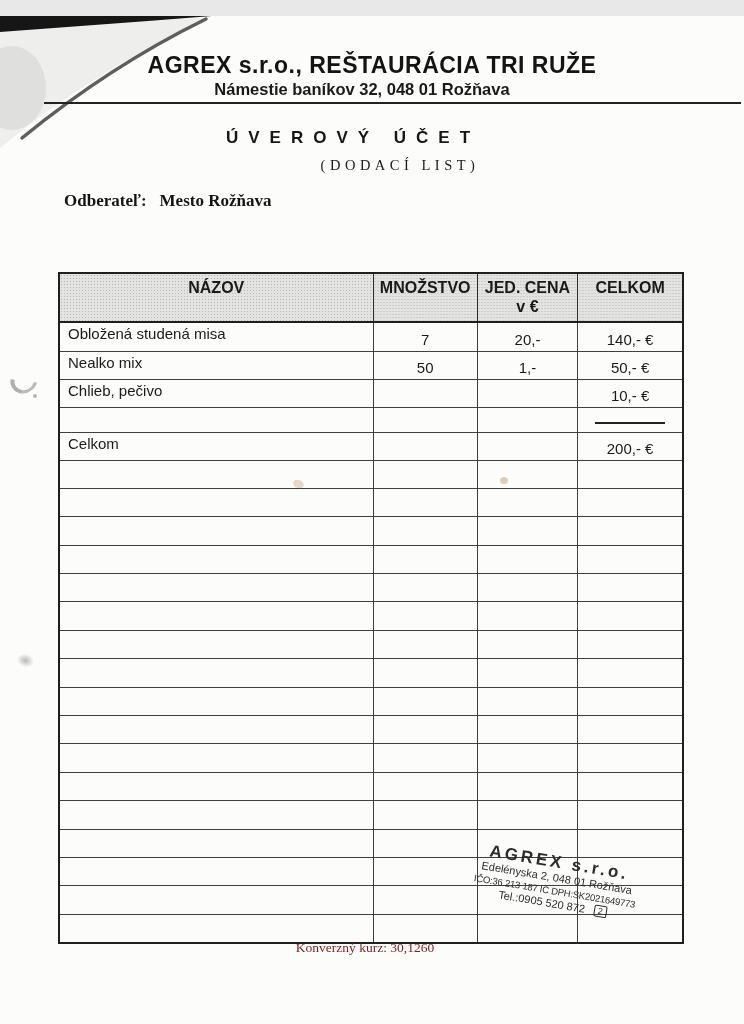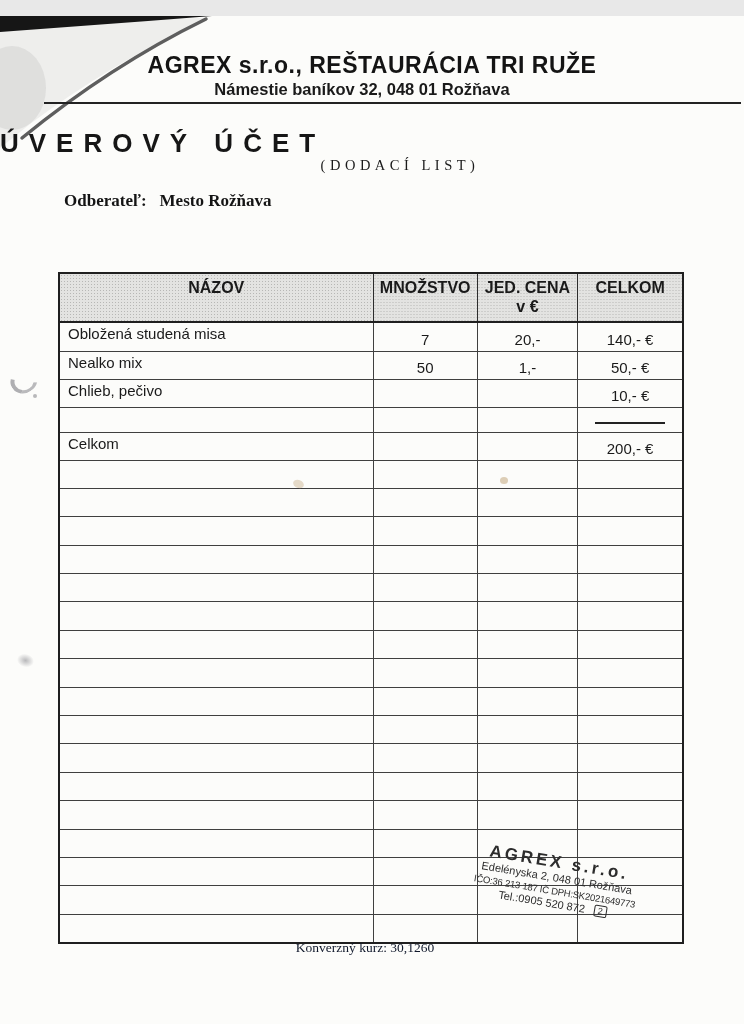--- a/index.html
+++ b/index.html
@@ -20,22 +20,22 @@
     font-size:23px;font-weight:bold;letter-spacing:.5px;color:#141414;
   }
   .address{
     left:0;top:64px;width:724px;text-align:center;
     font-size:16.5px;font-weight:bold;color:#1a1a1a;
   }
   .header-rule{
     left:44px;top:86px;width:697px;height:2.2px;background:#222;
   }
   .doc-title{
-    left:0;top:112px;width:706px;text-align:left;
-    font-size:26px;font-weight:600;letter-spacing:10px;color:#161616;
+    left:0;top:112px;width:706px;text-align:center;
+    font-size:17px;font-weight:600;letter-spacing:10px;color:#161616;
   }
   .doc-subtitle{
     left:0;top:141px;width:706px;text-align:center;
     font-family:"Liberation Serif",serif;
     font-size:14.5px;letter-spacing:4.5px;color:#1a1a1a;padding-left:47px;
   }
 
   
   .customer{
     left:64px;top:174px;
@@ -86,21 +86,21 @@
   .stamp .badge{
     display:inline-block;border:1.2px solid #2d2d2d;border-radius:2px;
     font-size:9px;line-height:10px;padding:0 3px;margin-left:9px;
     vertical-align:1px;
   }
 
   
   .footer-note{
     left:0;top:924px;width:730px;text-align:center;
     font-family:"Liberation Serif",serif;
-    font-size:13.5px;color:#0f172a;
+    font-size:13.5px;color:#7f1d1d;
   }
 
   
   .stain1{left:293px;top:464px;width:11px;height:8px;background:#cdb795;opacity:.5;border-radius:50%;transform:rotate(20deg);}
   .stain2{left:500px;top:461px;width:8px;height:7px;background:#c2a87e;opacity:.55;border-radius:50%;}
   .smudge-c{left:10px;top:352px;width:20px;height:18px;border:4px solid transparent;
     border-left:4px solid #96969a;border-bottom:3px solid #a4a4a8;border-radius:50%;
     transform:rotate(-35deg);opacity:.75;}
   .smudge-dot{left:33px;top:378px;width:4px;height:4px;background:#9b9b9e;border-radius:50%;opacity:.7;}
   .smudge2{left:17px;top:638px;width:17px;height:13px;border-radius:50%;

